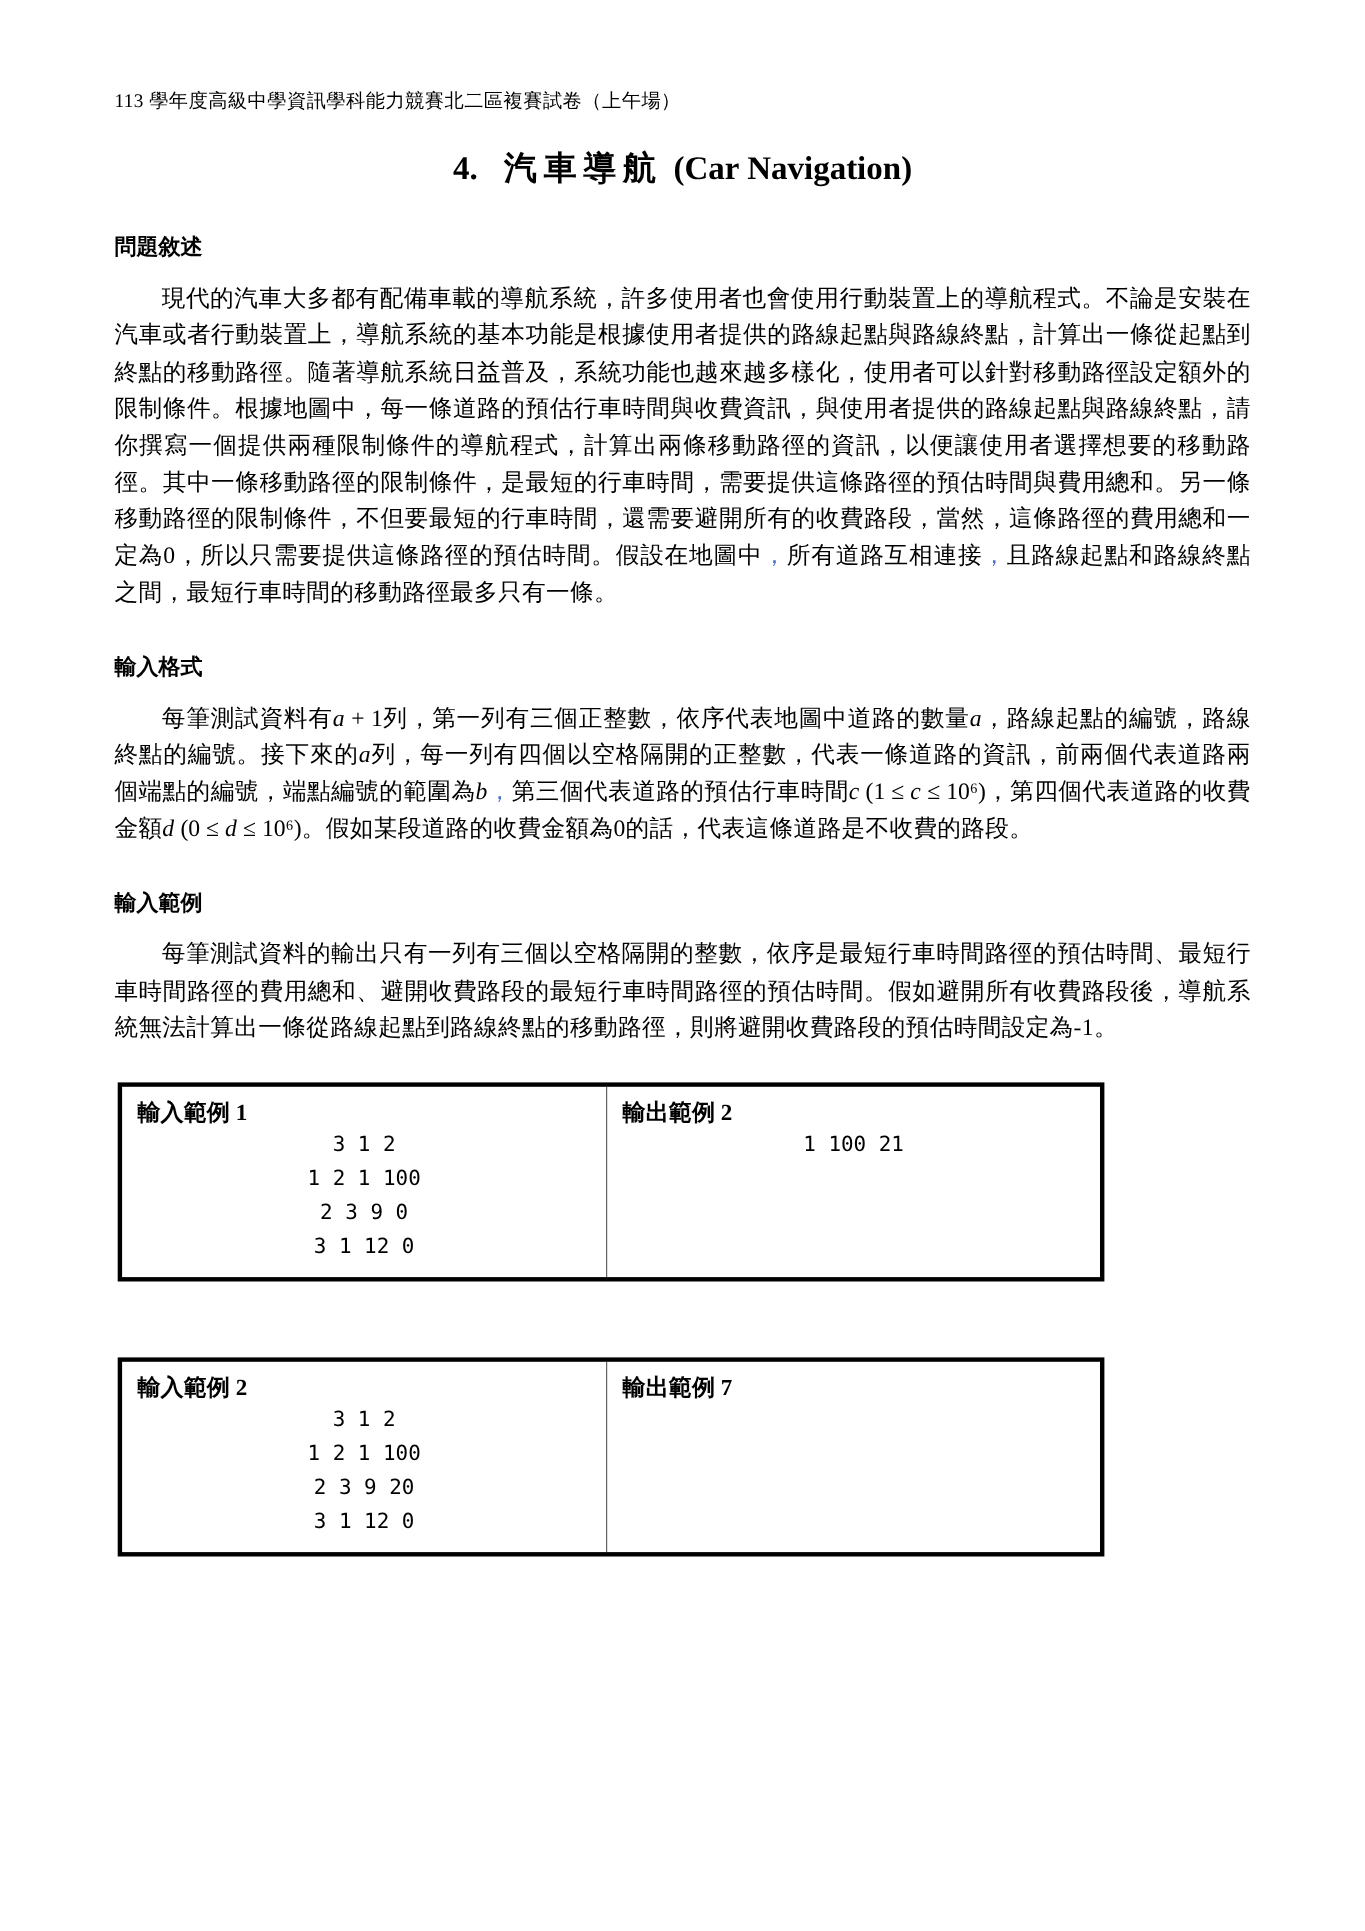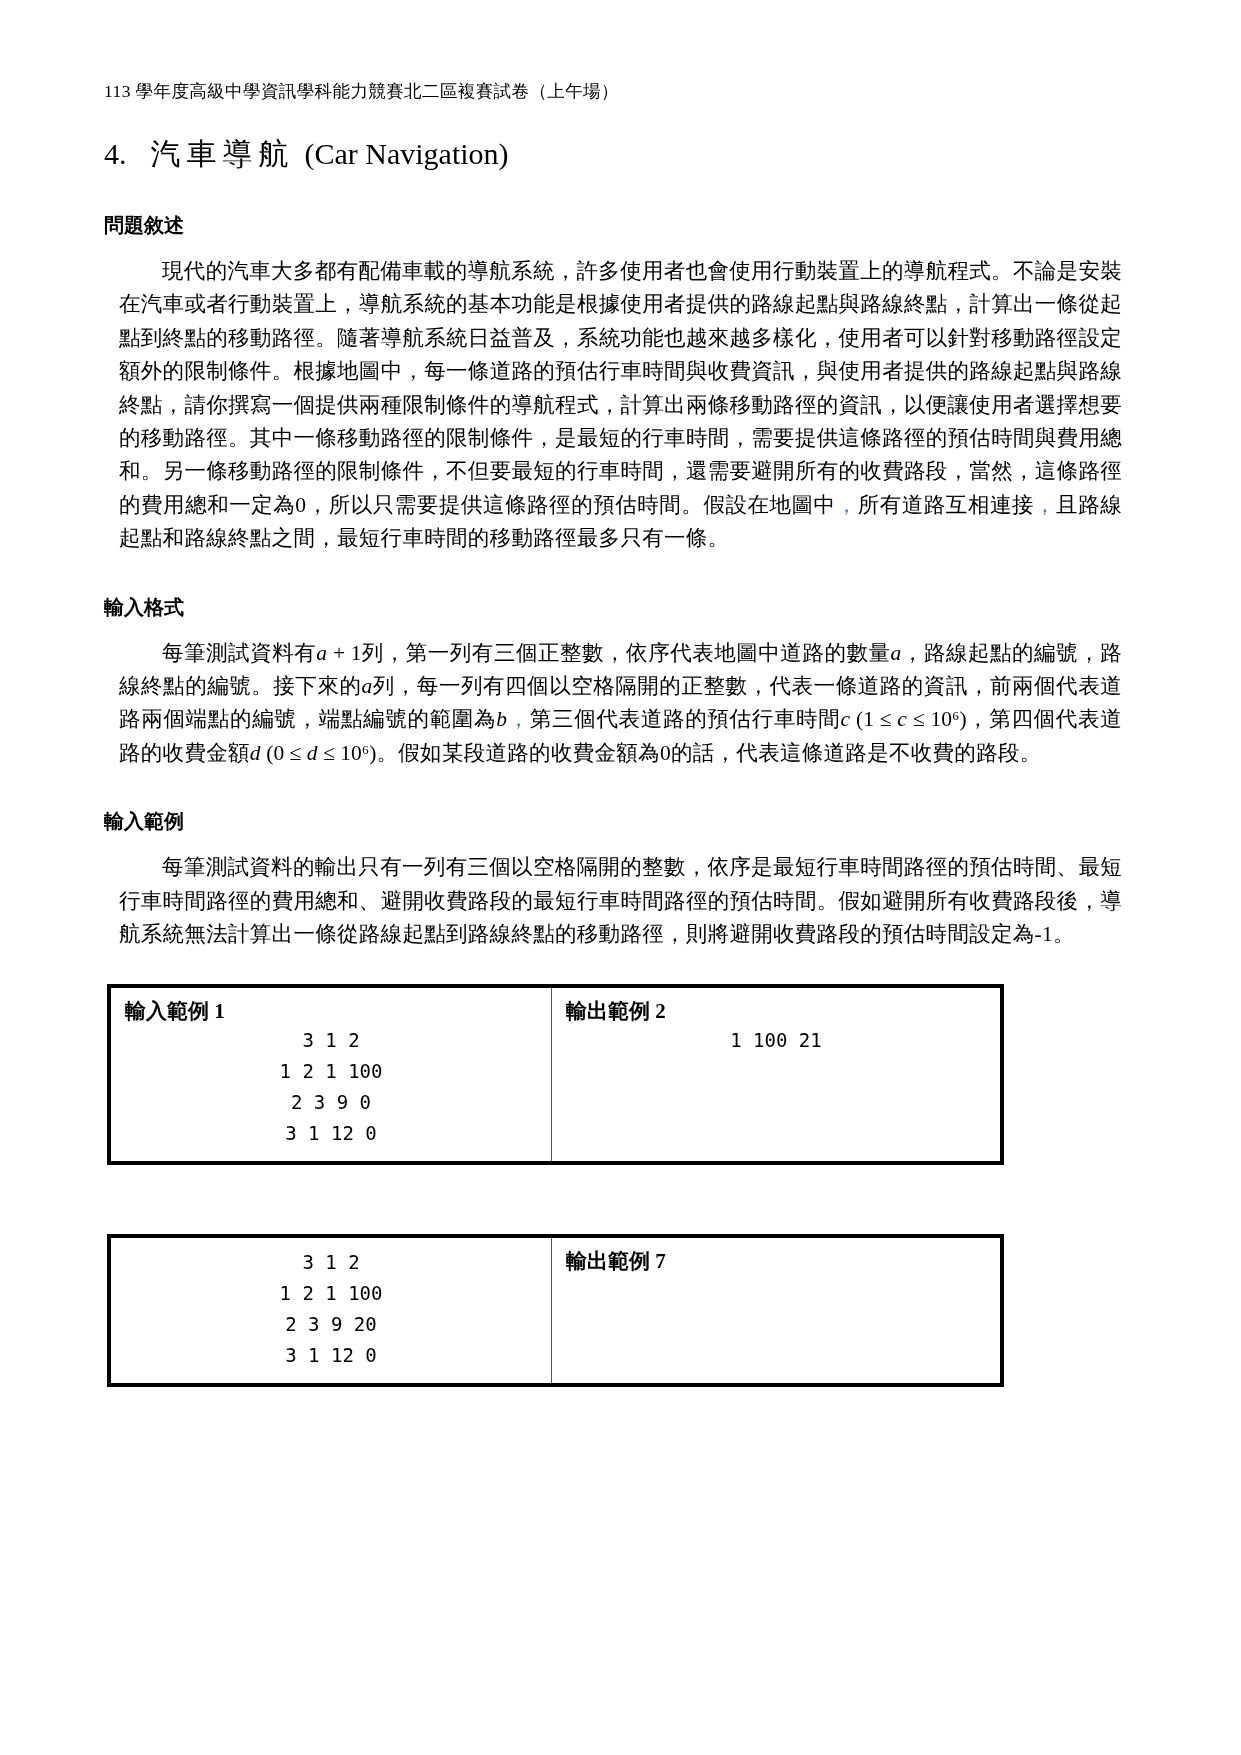--- a/index.html
+++ b/index.html
@@ -20,34 +20,35 @@
     height: 1229px;
     padding: 80px 104px 0 104px;
   }
   .doc-header {
     font-size: 17.5px;
     line-height: 22px;
     letter-spacing: 0.4px;
   }
   .doc-title {
     margin: 32px 0 20px 0;
+    text-align: center;
     font-size: 30px;
-    font-weight: normal;
+    font-weight: bold;
     line-height: 40px;
   }
   .doc-title .num { margin-right: 24px; }
   .doc-title .zh { margin-right: 10px; letter-spacing: 6px; }
   .sec-heading {
     margin: 36px 0 15px 0;
     font-size: 20px;
     font-weight: bold;
     line-height: 30px;
   }
   .body-para {
-    margin: 15px;
+    margin: 0;
     font-size: 21.5px;
     line-height: 33.4px;
     text-align: justify;
     text-indent: 2em;
     letter-spacing: 0.3px;
   }
   
   .m { font-style: italic; }           
   .s { letter-spacing: 0; }            
   .b { color: #4472c4; }               
@@ -122,20 +123,21 @@
     <div class="ex-cell ex-right">
       <div class="ex-label">輸出範例 2</div>
       <div class="ex-lines">
           <div>1 100 21</div>
         </div>
     </div>
   </div>
 
   <div class="example second">
     <div class="ex-cell ex-left">
+      <div class="ex-label">輸入範例 2</div>
       <div class="ex-lines">
           <div>3 1 2</div>
           <div>1 2 1 100</div>
           <div>2 3 9 20</div>
           <div>3 1 12 0</div>
         </div>
     </div>
     <div class="ex-cell ex-right">
       <div class="ex-label">輸出範例 7</div>
     </div>

